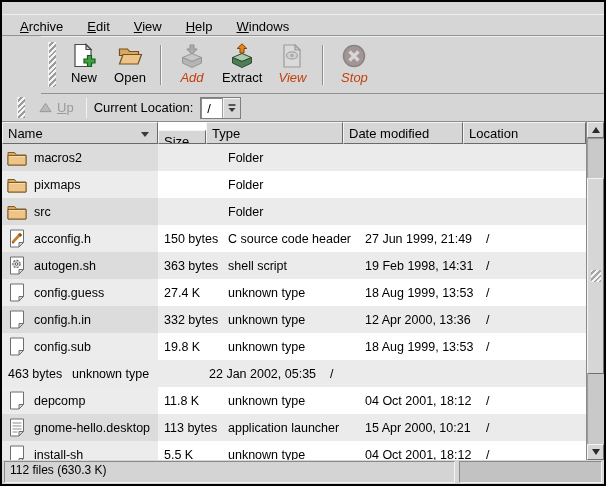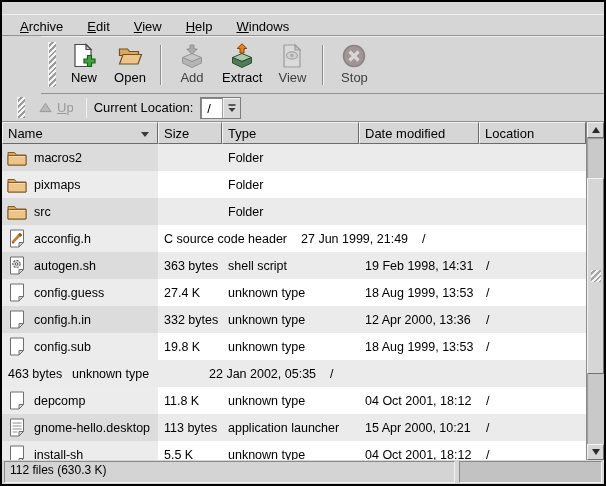--- a/index.html
+++ b/index.html
@@ -14,21 +14,21 @@
 
   
   .toolbar { height:58px; display:flex; align-items:center; padding:2px 2px;
              border-bottom:1px solid #929292; box-shadow:inset 0 1px 0 #efefef; flex:0 0 auto;margin-left:39px; }
   .handle { width:8px; align-self:stretch; margin:4px 5px; border-left:1px solid #f2f2f2;
             background:repeating-linear-gradient(135deg,#f4f4f4 0 2px,#9c9c9c 2px 4px); }
   .tool-btn { display:flex; flex-direction:column; align-items:center; justify-content:flex-end;
               min-width:46px; padding:3px 7px 4px; gap:2px; }
   .tool-btn .t-icon { width:26px; height:26px; }
   .tool-btn .t-label { font-size:13px; line-height:14px; }
-  .tool-btn.disabled .t-label { color:#404040; }
+  .tool-btn.disabled .t-label { color:#c2410c;font-style:italic; }
   .tool-btn.disabled .t-icon { opacity:.55; filter:saturate(.25) contrast(.85); }
   .tb-sep { width:2px; height:40px; margin:0 7px; background:#8e8e8e; border-right:1px solid #f4f4f4; }
 
   
   .locationbar { height:28px; display:flex; align-items:center; padding:0 13px; gap:7px;
                  border-bottom:1px solid #8c8c8c; flex:0 0 auto; }
   .locationbar .handle { margin:3px 2px; }
   .up-button { display:flex; align-items:center; gap:5px; padding:2px 5px; color:#9a9a9a; font-size:13px; }
   .lb-sep { width:1px; height:20px; background:#9a9a9a; border-right:1px solid #f2f2f2; }
   .loc-label { font-size:13px; }
@@ -39,21 +39,21 @@
                      background:#d6d6d6; border-top:1px solid #f3f3f3; border-left:1px solid #f3f3f3; }
 
   
   .content { flex:1 1 auto; display:flex; background:#fff; min-height:0; }
   .list-area { width:584px; display:flex; flex-direction:column; overflow:hidden; }
   .header-row { height:22px; display:flex; flex:0 0 auto; }
   .hcell { background:#d6d6d6; border-top:1px solid #f4f4f4; border-left:1px solid #f4f4f4;
            border-right:1px solid #6a6a6a; border-bottom:1px solid #6a6a6a;
            font-size:13px; padding:3px 0 0 5px; white-space:nowrap; overflow:hidden;
            display:flex; align-items:flex-start; position:relative; }
-  .hc-name { width:156px; } .hc-size { width:64px; } .hc-type { width:137px; }
+  .hc-name { width:156px; } .hc-size { width:48px;margin-top:8px; } .hc-type { width:137px; }
   .hc-date { width:120px; } .hc-loc { flex:1; }
   .sort-arrow { position:absolute; right:8px; top:9px; width:0; height:0;
                 border-left:4px solid transparent; border-right:4px solid transparent;
                 border-top:5px solid #3a3a3a; }
   .rows { flex:1 1 auto; overflow:hidden; background:#fff; }
   .row { height:27px; display:flex; align-items:stretch; font-size:12.5px; white-space:nowrap; }
   .row.shaded { background:#ebebeb; }
   .row:not(.shaded) { background:#ffffff; }
   .cell { display:flex; align-items:center; overflow:hidden; }
   .cell-name { width:156px; padding-left:5px; gap:7px; }
@@ -287,20 +287,21 @@
     <div class="cell cell-location"></div>
   </div>
 
   <div class="row">
     <div class="cell cell-name">
       <svg class="row-icon">
                 <use href="#icon-source-file"></use>
               </svg>
       <span class="name-text">acconfig.h</span>
     </div>
+    <div class="cell cell-size">150 bytes</div>
     <div class="cell cell-type">C source code header</div>
     <div class="cell cell-date">27 Jun 1999, 21:49</div>
     <div class="cell cell-location">/</div>
   </div>
 
   <div class="row shaded">
     <div class="cell cell-name">
       <svg class="row-icon">
                 <use href="#icon-script-file"></use>
               </svg>

